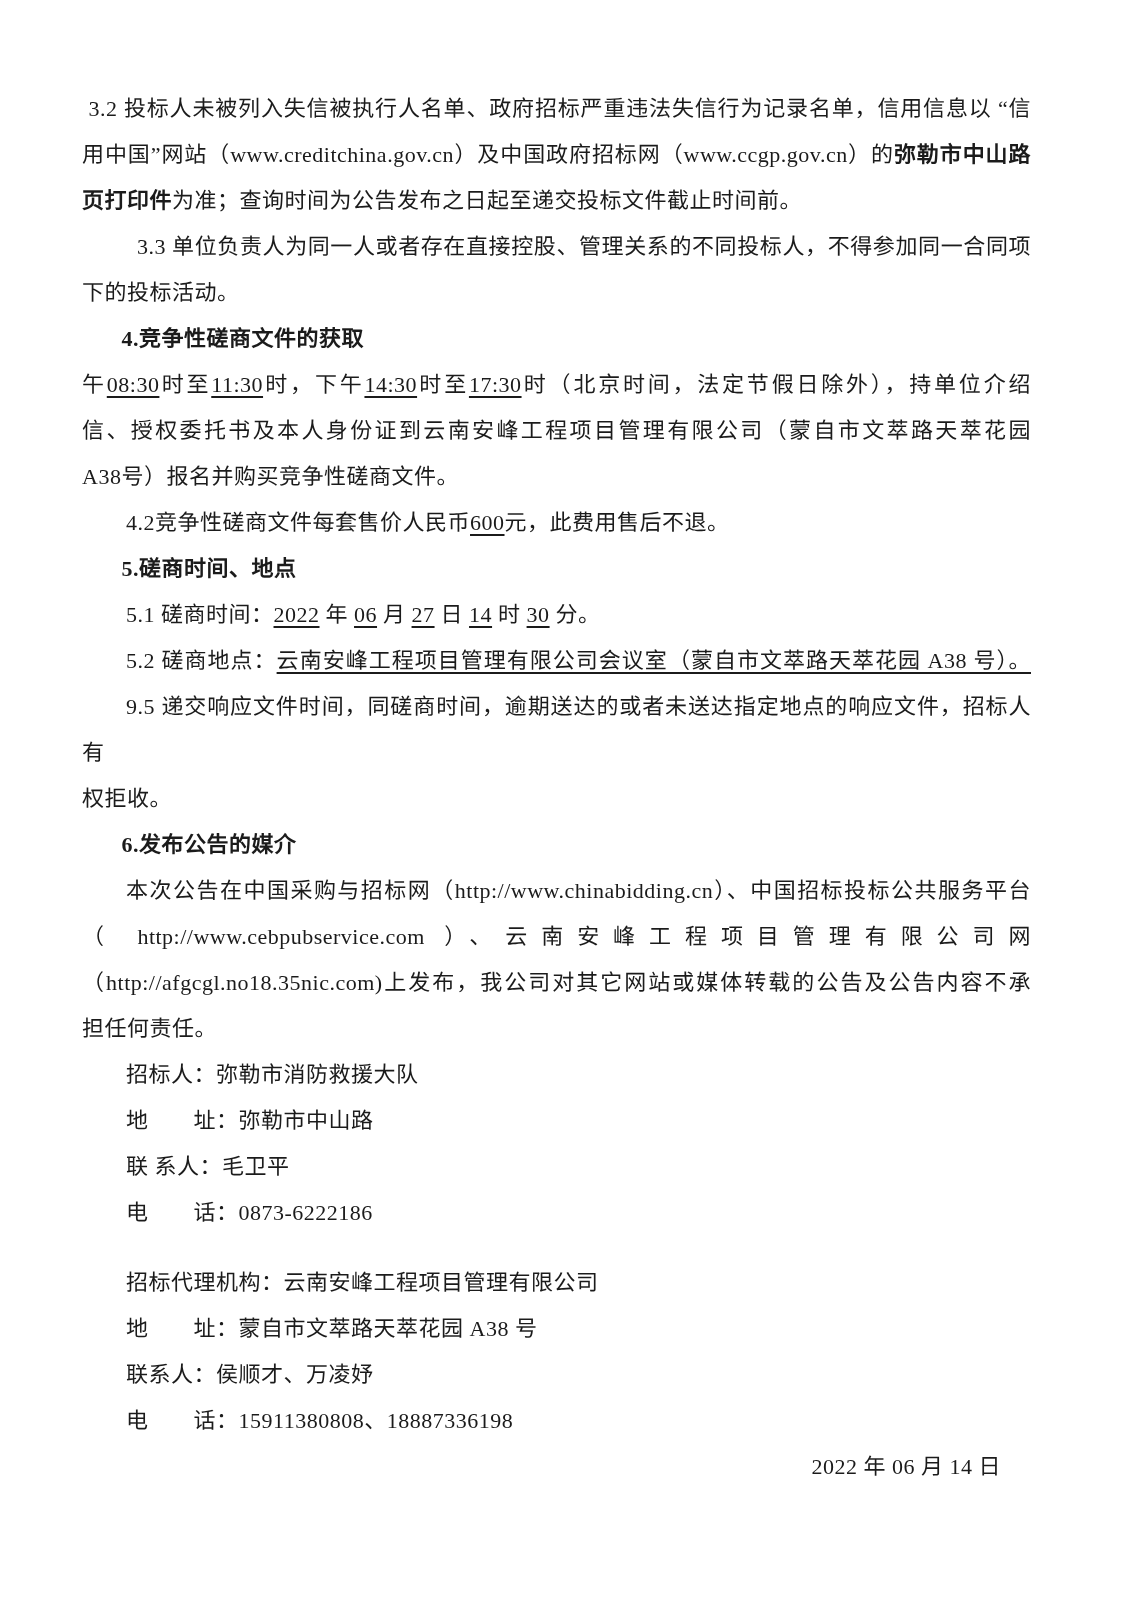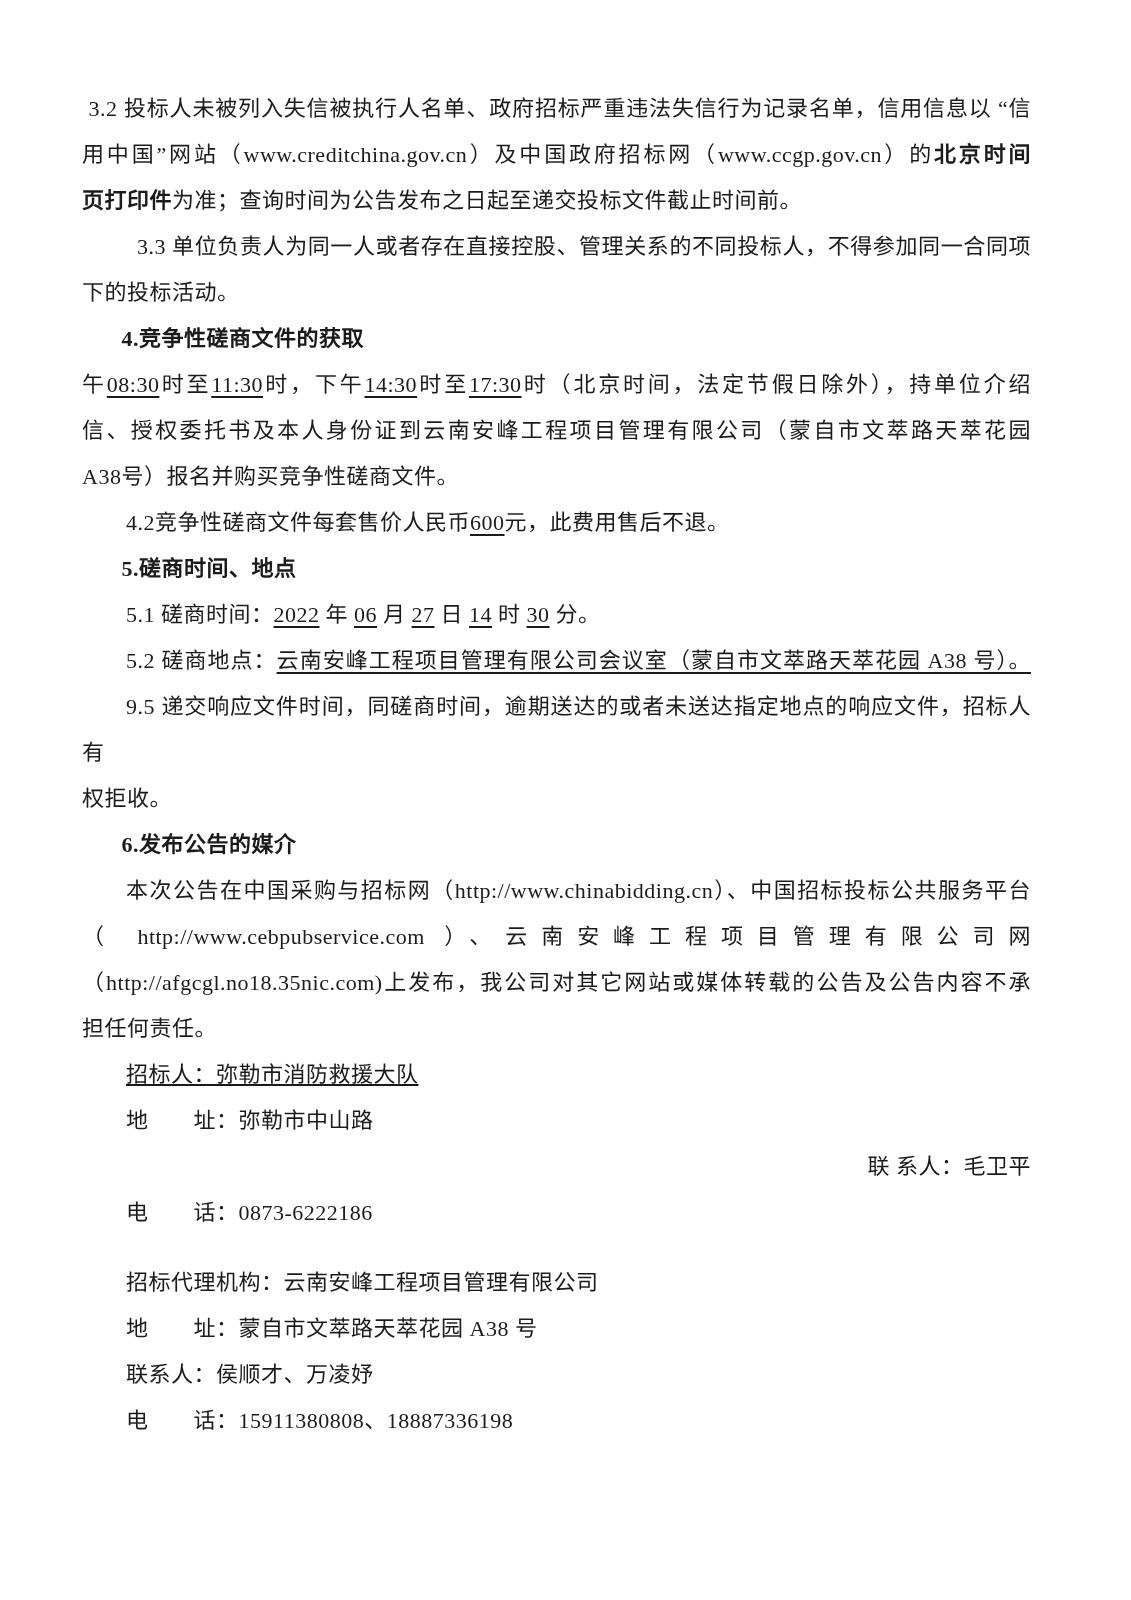--- a/index.html
+++ b/index.html
@@ -36,41 +36,42 @@
     text-decoration: underline;
     text-underline-offset: 4px;
     text-decoration-thickness: 1.5px;
   }
 </style>
 </head>
 <body>
 
 <div class="doc">
     <div class="line j" style="text-indent: 0.3em;"><span>3.2 投标人未被列入失信被执行人名单、政府招标严重违法失信行为记录名单，信用信息以 “信</span></div>
-    <div class="line j"><span>用中国”网站（www.creditchina.gov.cn）及中国政府招标网（www.ccgp.gov.cn）的</span><span class="b">北京时间</span></div>
+    <div class="line j"><span>用中国”网站（www.creditchina.gov.cn）及中国政府招标网（www.ccgp.gov.cn）的</span><span class="b">弥勒市中山路</span></div>
     <div class="line"><span class="b">页打印件</span><span>为准；查询时间为公告发布之日起至递交投标文件截止时间前。</span></div>
     <div class="line j" style="text-indent: 2.5em;"><span>3.3 单位负责人为同一人或者存在直接控股、管理关系的不同投标人，不得参加同一合同项</span></div>
     <div class="line"><span>下的投标活动。</span></div>
     <div class="line" style="text-indent: 1.8em;"><span class="b">4.竞争性磋商文件的获取</span></div>
     <div class="line j"><span>午</span><span class="u">08:30</span><span>时至</span><span class="u">11:30</span><span>时，下午</span><span class="u">14:30</span><span>时至</span><span class="u">17:30</span><span>时（北京时间，法定节假日除外），持单位介绍</span></div>
     <div class="line j"><span>信、授权委托书及本人身份证到云南安峰工程项目管理有限公司（蒙自市文萃路天萃花园</span></div>
     <div class="line"><span>A38号）报名并购买竞争性磋商文件。</span></div>
     <div class="line" style="text-indent: 2em;"><span>4.2竞争性磋商文件每套售价人民币</span><span class="u">600</span><span>元，此费用售后不退。</span></div>
     <div class="line" style="text-indent: 1.8em;"><span class="b">5.磋商时间、地点</span></div>
     <div class="line" style="text-indent: 2em;"><span>5.1 磋商时间：</span><span class="u">2022</span><span> 年 </span><span class="u">06</span><span> 月 </span><span class="u">27</span><span> 日 </span><span class="u">14</span><span> 时 </span><span class="u">30</span><span> 分。</span></div>
     <div class="line j" style="text-indent: 2em;"><span>5.2 磋商地点：</span><span class="u">云南安峰工程项目管理有限公司会议室（蒙自市文萃路天萃花园 A38 号）。</span></div>
     <div class="line j" style="text-indent: 2em;"><span>9.5 递交响应文件时间，同磋商时间，逾期送达的或者未送达指定地点的响应文件，招标人有</span></div>
     <div class="line"><span>权拒收。</span></div>
     <div class="line" style="text-indent: 1.8em;"><span class="b">6.发布公告的媒介</span></div>
     <div class="line j" style="text-indent: 2em;"><span>本次公告在中国采购与招标网（http://www.chinabidding.cn）、中国招标投标公共服务平台</span></div>
     <div class="line j"><span>（ http://www.cebpubservice.com ）、云南安峰工程项目管理有限公司网</span></div>
     <div class="line j"><span>（http://afgcgl.no18.35nic.com)上发布，我公司对其它网站或媒体转载的公告及公告内容不承</span></div>
     <div class="line"><span>担任何责任。</span></div>
-    <div class="line" style="text-indent: 2em; text-decoration: underline;"><span>招标人：弥勒市消防救援大队</span></div>
+    <div class="line" style="text-indent: 2em;"><span>招标人：弥勒市消防救援大队</span></div>
     <div class="line" style="text-indent: 2em;"><span>地　　址：弥勒市中山路</span></div>
-    <div class="line" style="text-indent: 2em; text-align: right;"><span>联 系人：毛卫平</span></div>
+    <div class="line" style="text-indent: 2em;"><span>联 系人：毛卫平</span></div>
     <div class="line" style="text-indent: 2em;"><span>电　　话：0873-6222186</span></div>
     <div class="spacer" style="height: 24px;"></div>
     <div class="line" style="text-indent: 2em;"><span>招标代理机构：云南安峰工程项目管理有限公司</span></div>
     <div class="line" style="text-indent: 2em;"><span>地　　址：蒙自市文萃路天萃花园 A38 号</span></div>
     <div class="line" style="text-indent: 2em;"><span>联系人：侯顺才、万凌妤</span></div>
     <div class="line" style="text-indent: 2em;"><span>电　　话：15911380808、18887336198</span></div>
+    <div class="line r"><span>2022 年 06 月 14 日</span></div>
   </div>
 
 </body></html>

